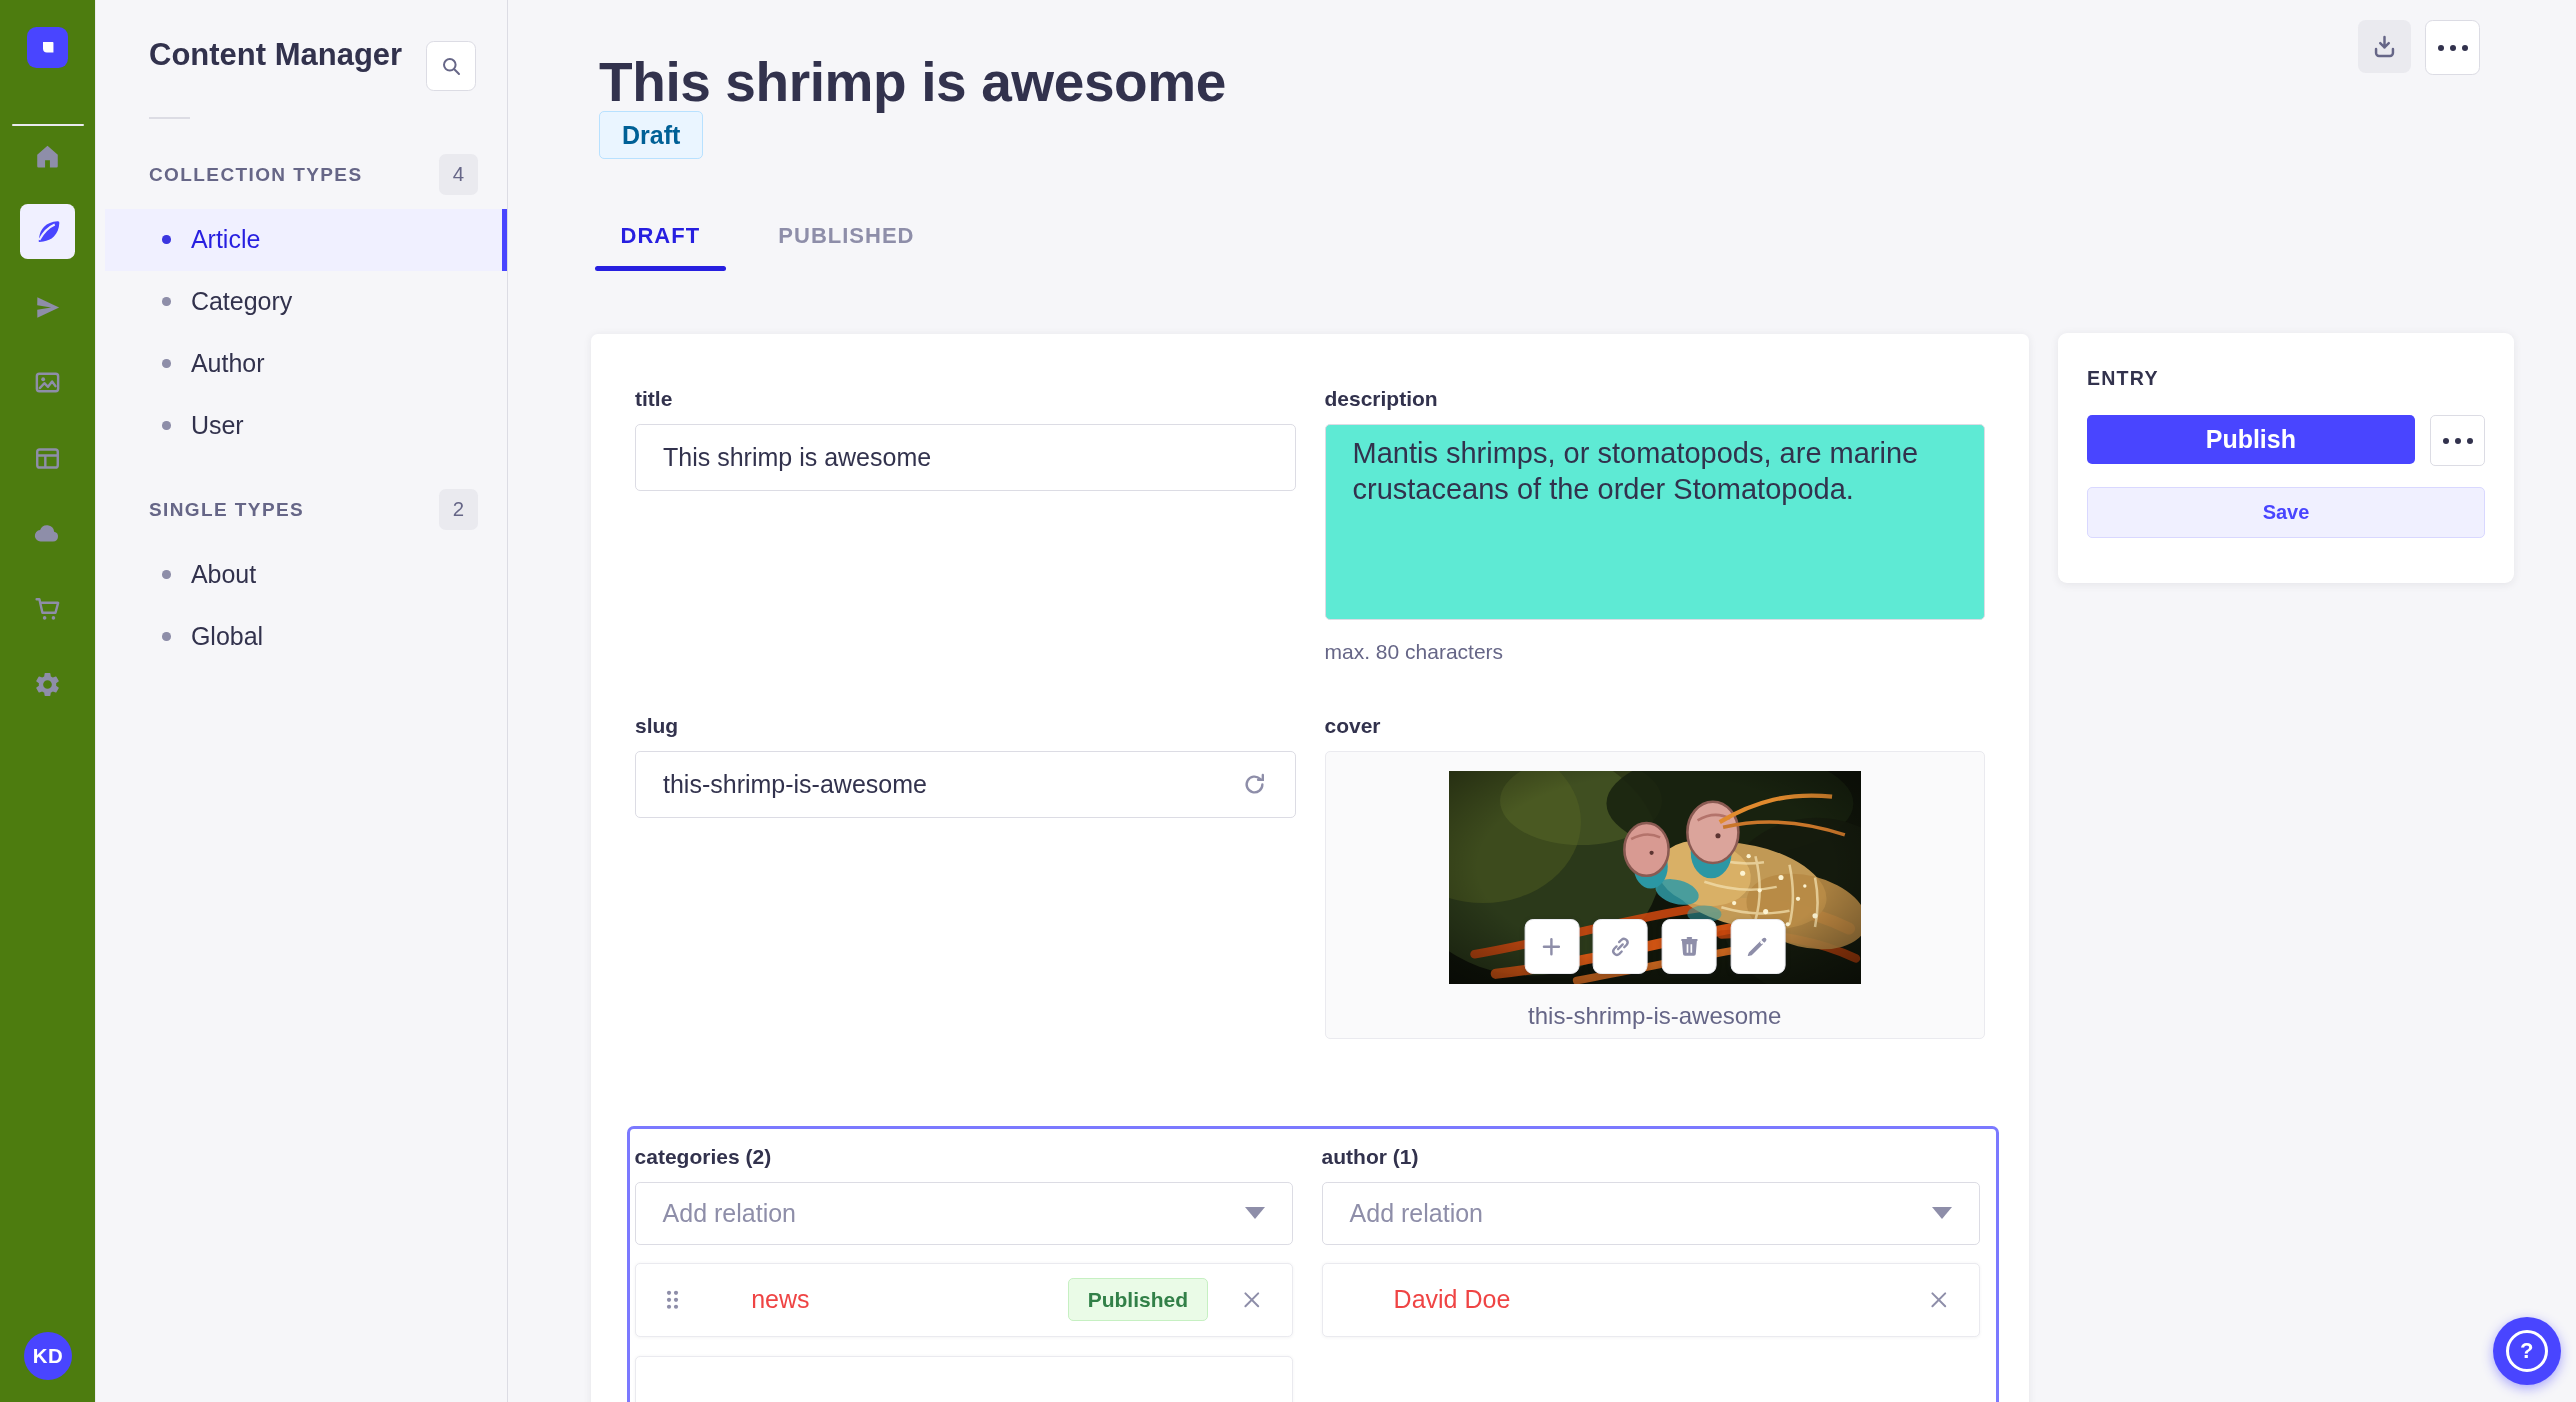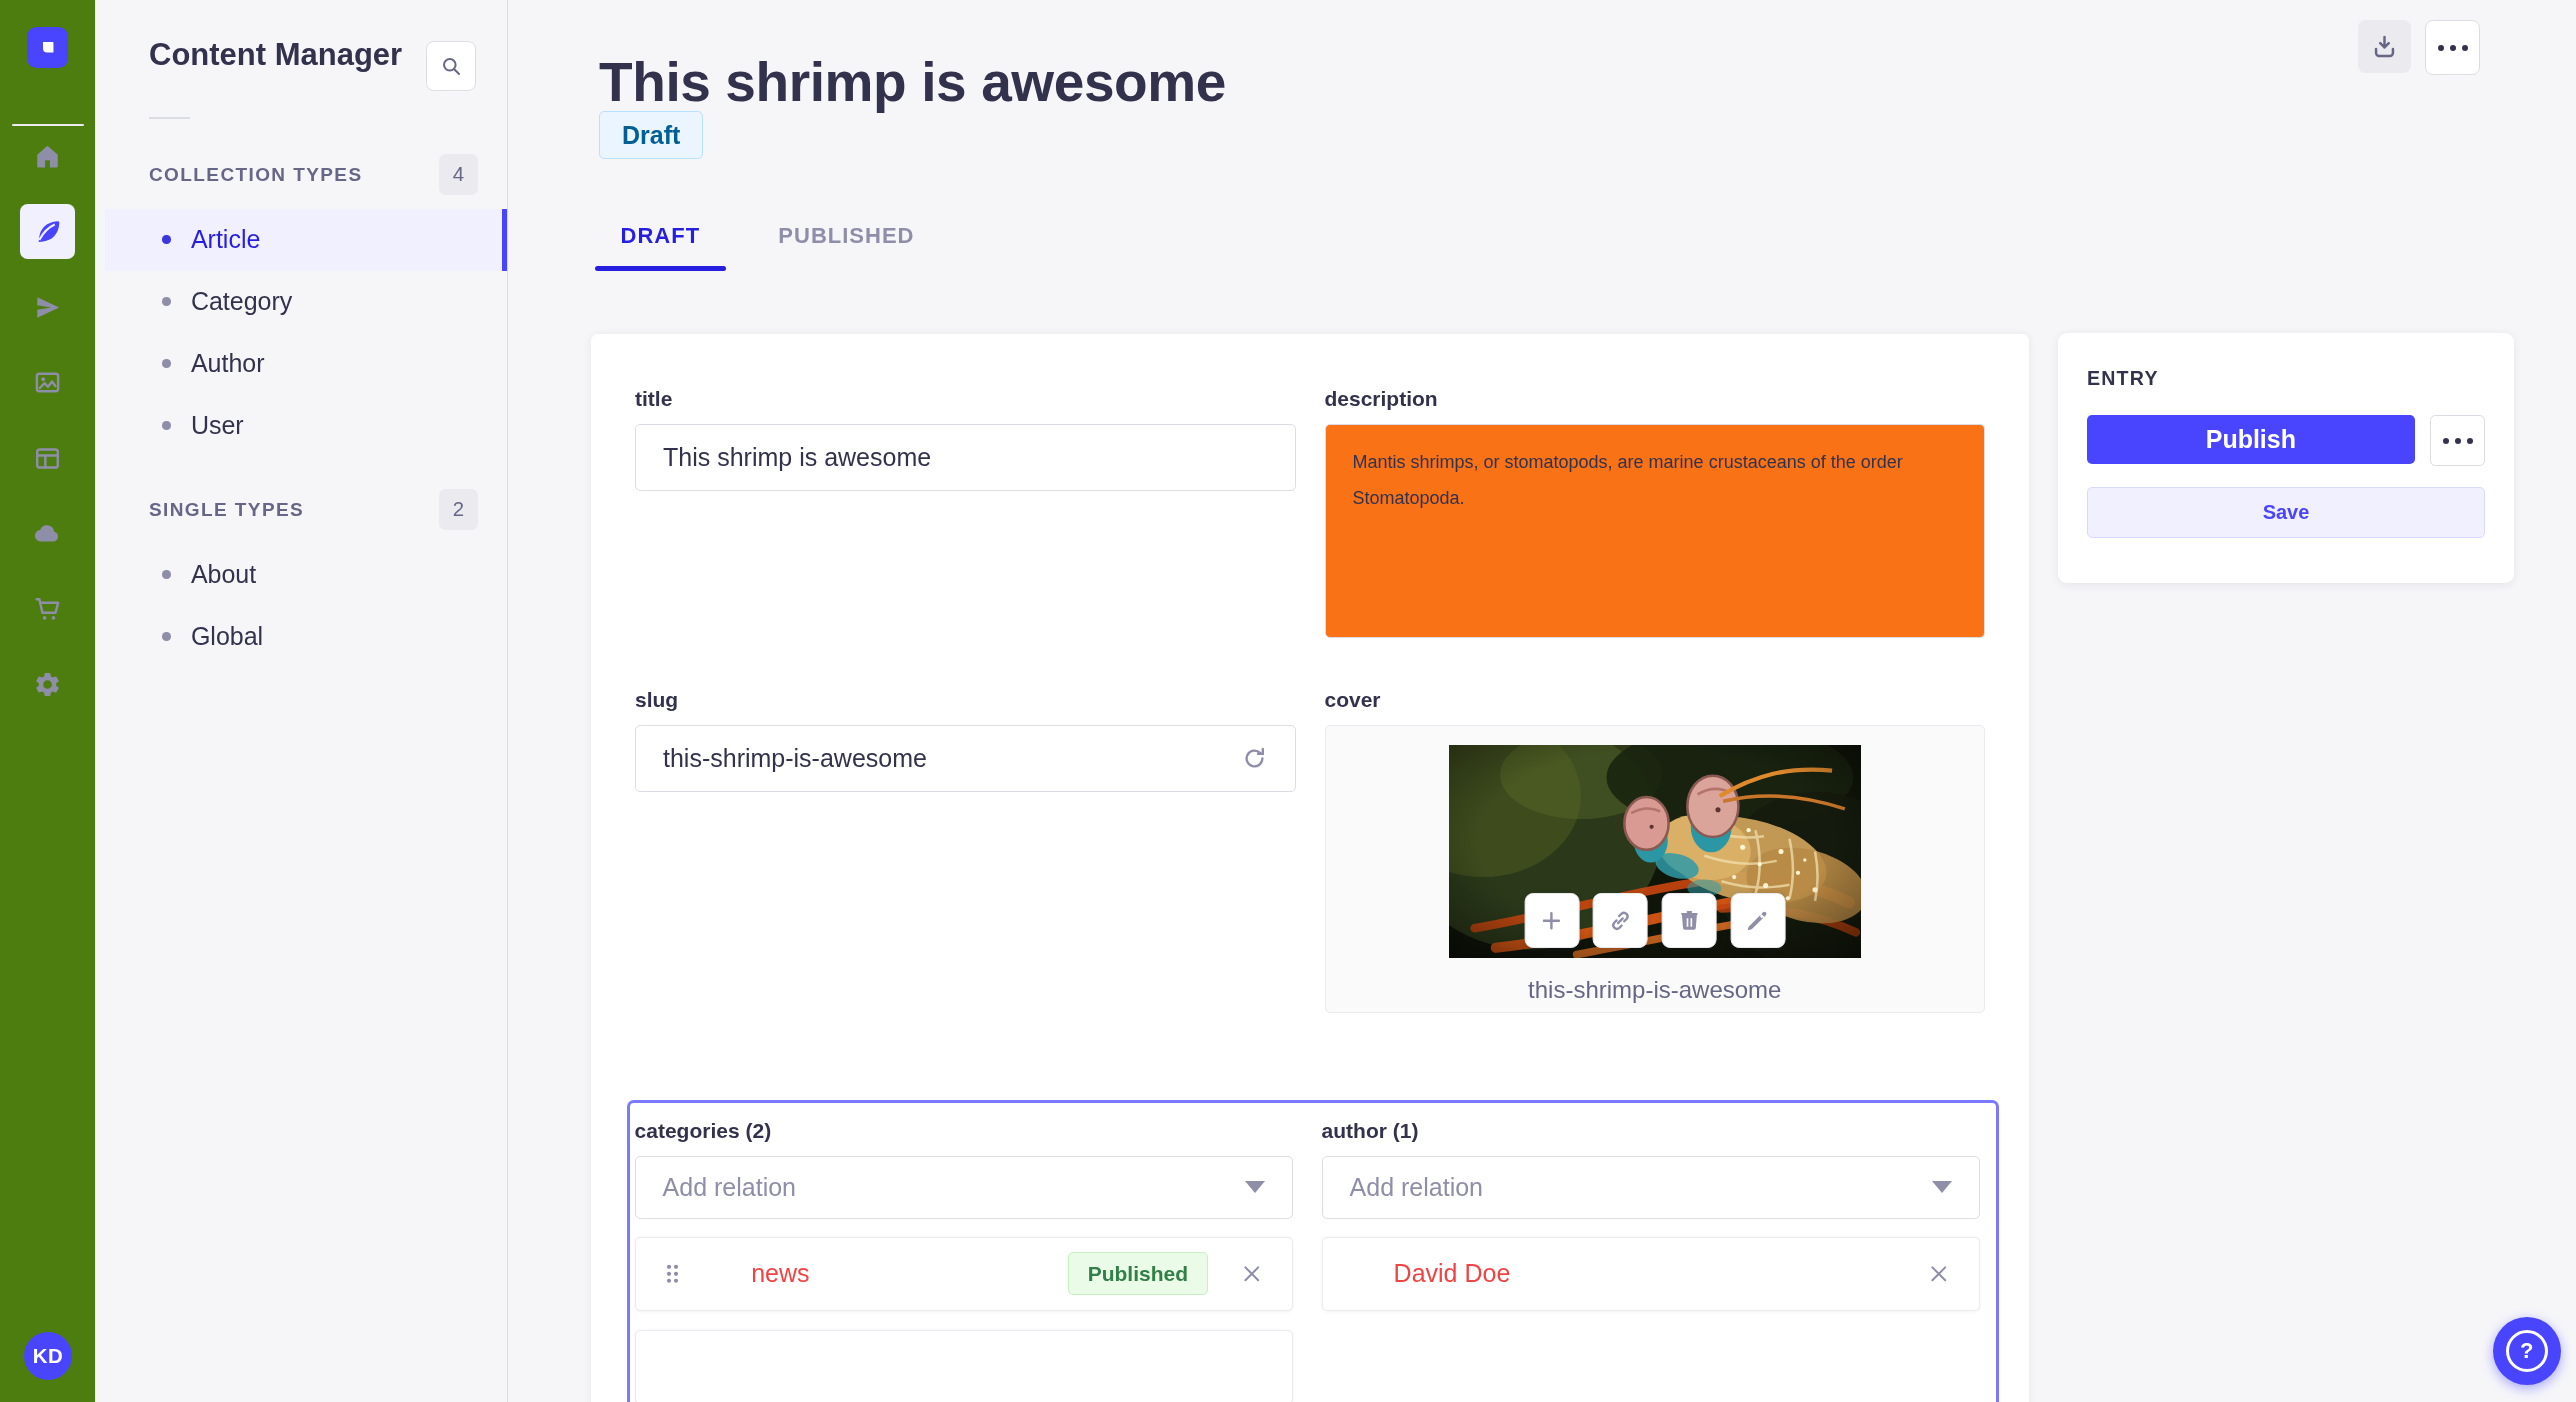--- a/index.html
+++ b/index.html
@@ -61,22 +61,22 @@
   .tab.active::after{content:"";position:absolute;left:0;right:0;bottom:0;height:5.1px;border-radius:3.4px;background:#271fe0;}
 
   
   .card{position:absolute;left:93px;top:334px;width:1438px;min-height:1036px;background:#ffffff;border-radius:6.8px;
     box-shadow:0 1.7px 8.5px rgba(33,33,52,.08);padding:51px 44px 41px;box-sizing:border-box;}
   .grid{display:grid;grid-template-columns:1fr 1fr;column-gap:29px;row-gap:48px;}
   .f-label{font-size:21px;font-weight:600;color:#32324d;margin-bottom:12px;line-height:27px;}
   .input{height:65px;background:#fff;border:1.7px solid #dcdce4;border-radius:5.1px;display:flex;align-items:center;padding:0 27px;
     font-size:25px;color:#32324d;}
   .input .grow{flex:1;}
-  .textarea{height:174px;background:#f97316;border:1.7px solid #dcdce4;border-radius:5.1px;padding:19px 27px;box-sizing:content-box;
-    font-size:18px;line-height:36px;color:#32324d;}
+  .textarea{height:174px;background:#5eead4;border:1.7px solid #dcdce4;border-radius:5.1px;padding:10px 27px;box-sizing:content-box;
+    font-size:29px;line-height:36px;color:#32324d;}
   .helper{margin-top:20.4px;font-size:21px;color:#666687;}
 
   .coverbox{position:relative;height:286px;background:#fafafb;border:1.7px solid #eaeaef;border-radius:5.1px;}
   .covershot{position:absolute;left:50%;top:19px;transform:translateX(-50%);width:412px;height:213px;overflow:hidden;}
   .cover-actions{position:absolute;left:50%;top:167px;transform:translateX(-50%);display:flex;gap:13.6px;}
   .cover-actions .act{width:53px;height:53px;background:#ffffff;border:0.9px solid #eaeaef;border-radius:8.5px;
     display:flex;align-items:center;justify-content:center;box-shadow:0 1.7px 5.1px rgba(33,33,52,.15);}
   .cover-caption{position:absolute;left:0;right:0;bottom:8.5px;text-align:center;font-size:24px;color:#666687;}
 
   .relation-zone{grid-column:1 / -1;margin:39px -13.6px 0 -8.5px;border:3.4px solid #7b79ff;border-radius:6.8px;
@@ -264,20 +264,21 @@
           <div class="input">
             <span class="grow">This shrimp is awesome</span>
           </div>
         </div>
 
         <div>
           <div class="f-label">description</div>
           <div class="textarea">
             <span>Mantis shrimps, or stomatopods, are marine crustaceans of the order Stomatopoda.</span>
           </div>
+          <div class="helper">max. 80 characters</div>
         </div>
 
         <div>
           <div class="f-label">slug</div>
           <div class="input">
             <span class="grow">this-shrimp-is-awesome</span>
             <svg width="27" height="27" viewBox="0 0 24 24" fill="none" stroke="#8e8ea9" stroke-width="2.1" stroke-linecap="round">
               <path d="M19 12a7 7 0 1 1-2.1-5"></path>
               <path d="M19.4 3.6v4.2h-4.2" fill="none"></path>
             </svg>

